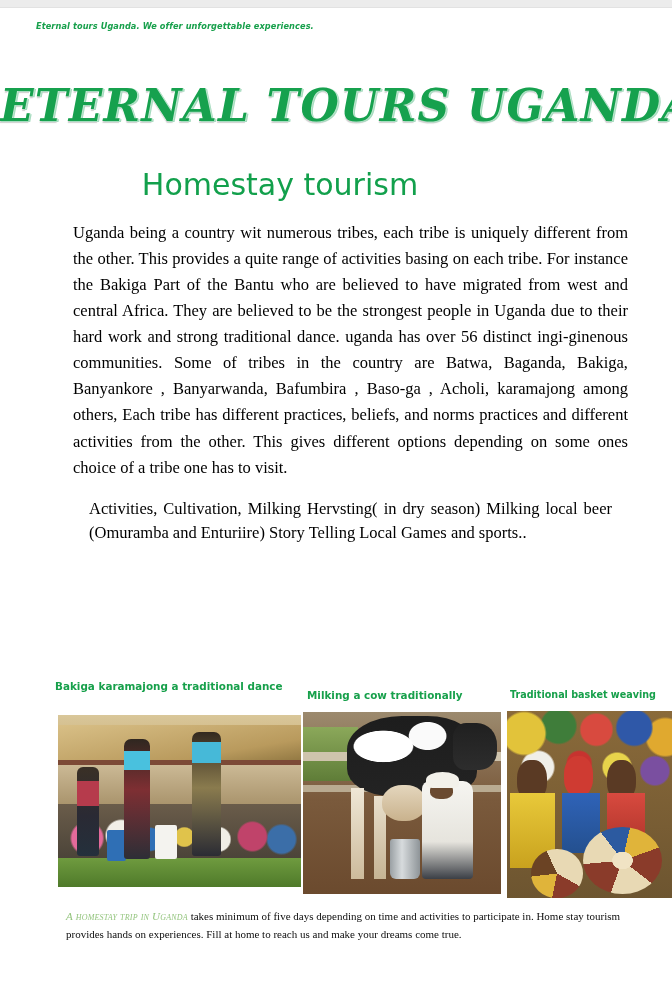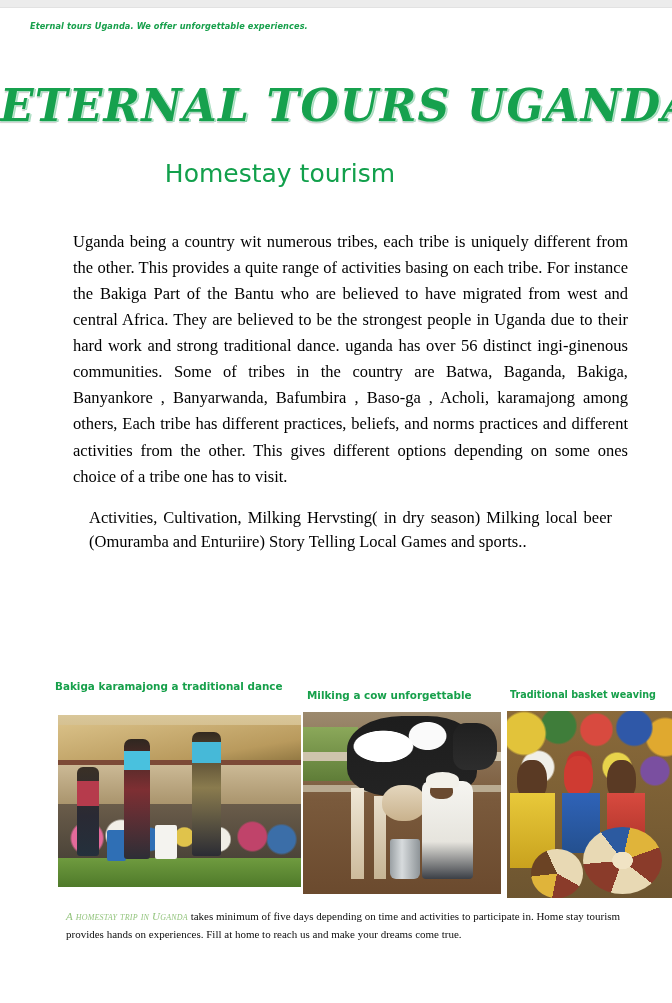--- a/index.html
+++ b/index.html
@@ -29,21 +29,21 @@
     position: absolute;
     left: 0; top: 8px;
     width: 672px;
     height: 995px;
     background: #ffffff;
   }
 
   
   .running-header {
     position: absolute;
-    left: 30px;
+    left: 36px;
     top: 13px;
     font-family: "DejaVu Sans", sans-serif;
     font-size: 8.2px;
     font-style: italic;
     font-weight: bold;
     letter-spacing: 0.1px;
     color: #18a04c;
     white-space: nowrap;
   }
 
@@ -66,25 +66,25 @@
       -1px -1px 0 #ffffff,
        0 2px 1px rgba(120,120,120,0.35);
     white-space: nowrap;
     line-height: 1.0;
   }
 
   
   .doc-subtitle {
     position: absolute;
     left: 0;
-    top: 152px;
+    top: 160px;
     width: 560px;
     text-align: center;
     font-family: "DejaVu Sans", sans-serif;
-    font-size: 25px;
+    font-size: 30px;
     font-weight: normal;
     color: #12a04c;
     line-height: 1.1;
   }
 
   
   .body-col {
     position: absolute;
     left: 73px;
     top: 212px;
@@ -92,21 +92,21 @@
   }
 
   p.lead {
     margin: 0 0 11px 0;
     font-size: 16.5px;
     line-height: 1.32;
     text-align: left;
   }
 
   p.justified {
-    margin: 9px 0 8px 0;
+    margin: 0 0 8px 0;
     font-size: 16.5px;
     line-height: 1.58;
     text-align: justify;
     text-justify: inter-word;
     hyphens: manual;
     font-family: Liberation Serif, serif;
   }
 
   p.section-head {
     margin: 6px 0 8px 0;
@@ -315,21 +315,21 @@
 
     <p class="justified">Uganda being a country wit numerous tribes, each tribe is uniquely different from the other. This provides a quite range of activities basing on each tribe. For instance the Bakiga Part of the Bantu who are believed to have migrated from west and central Africa. They are believed to be the strongest people in Uganda due to their hard work and strong traditional dance. uganda has over 56 distinct ingi-ginenous communities. Some of tribes in the country  are Batwa, Baganda, Bakiga, Banyankore , Banyarwanda, Bafumbira , Baso-ga , Acholi, karamajong among others, Each tribe has different practices, beliefs, and norms  practices and different activities from the other. This gives different options depending on some ones choice of a tribe one has to visit.</p>
 
 
     <p class="activities">Activities, Cultivation, Milking Hervsting( in dry season) Milking local beer (Omuramba and Enturiire) Story Telling Local Games and sports..</p>
 
   </div>
 
   <div class="caption caption-1">Bakiga karamajong a traditional dance</div>
 
-  <div class="caption caption-2">Milking  a cow unforgettable</div>
+  <div class="caption caption-2">Milking  a cow traditionally</div>
 
   <div class="caption caption-3">Traditional basket weaving</div>
 
   <div class="photo photo-dance">
     <div class="scene">
       <div class="lyr p1-sky"></div>
       <div class="lyr p1-thatch"></div>
       <div class="lyr p1-roofline"></div>
       <div class="lyr p1-wall"></div>
       <div class="lyr p1-crowd"></div>

